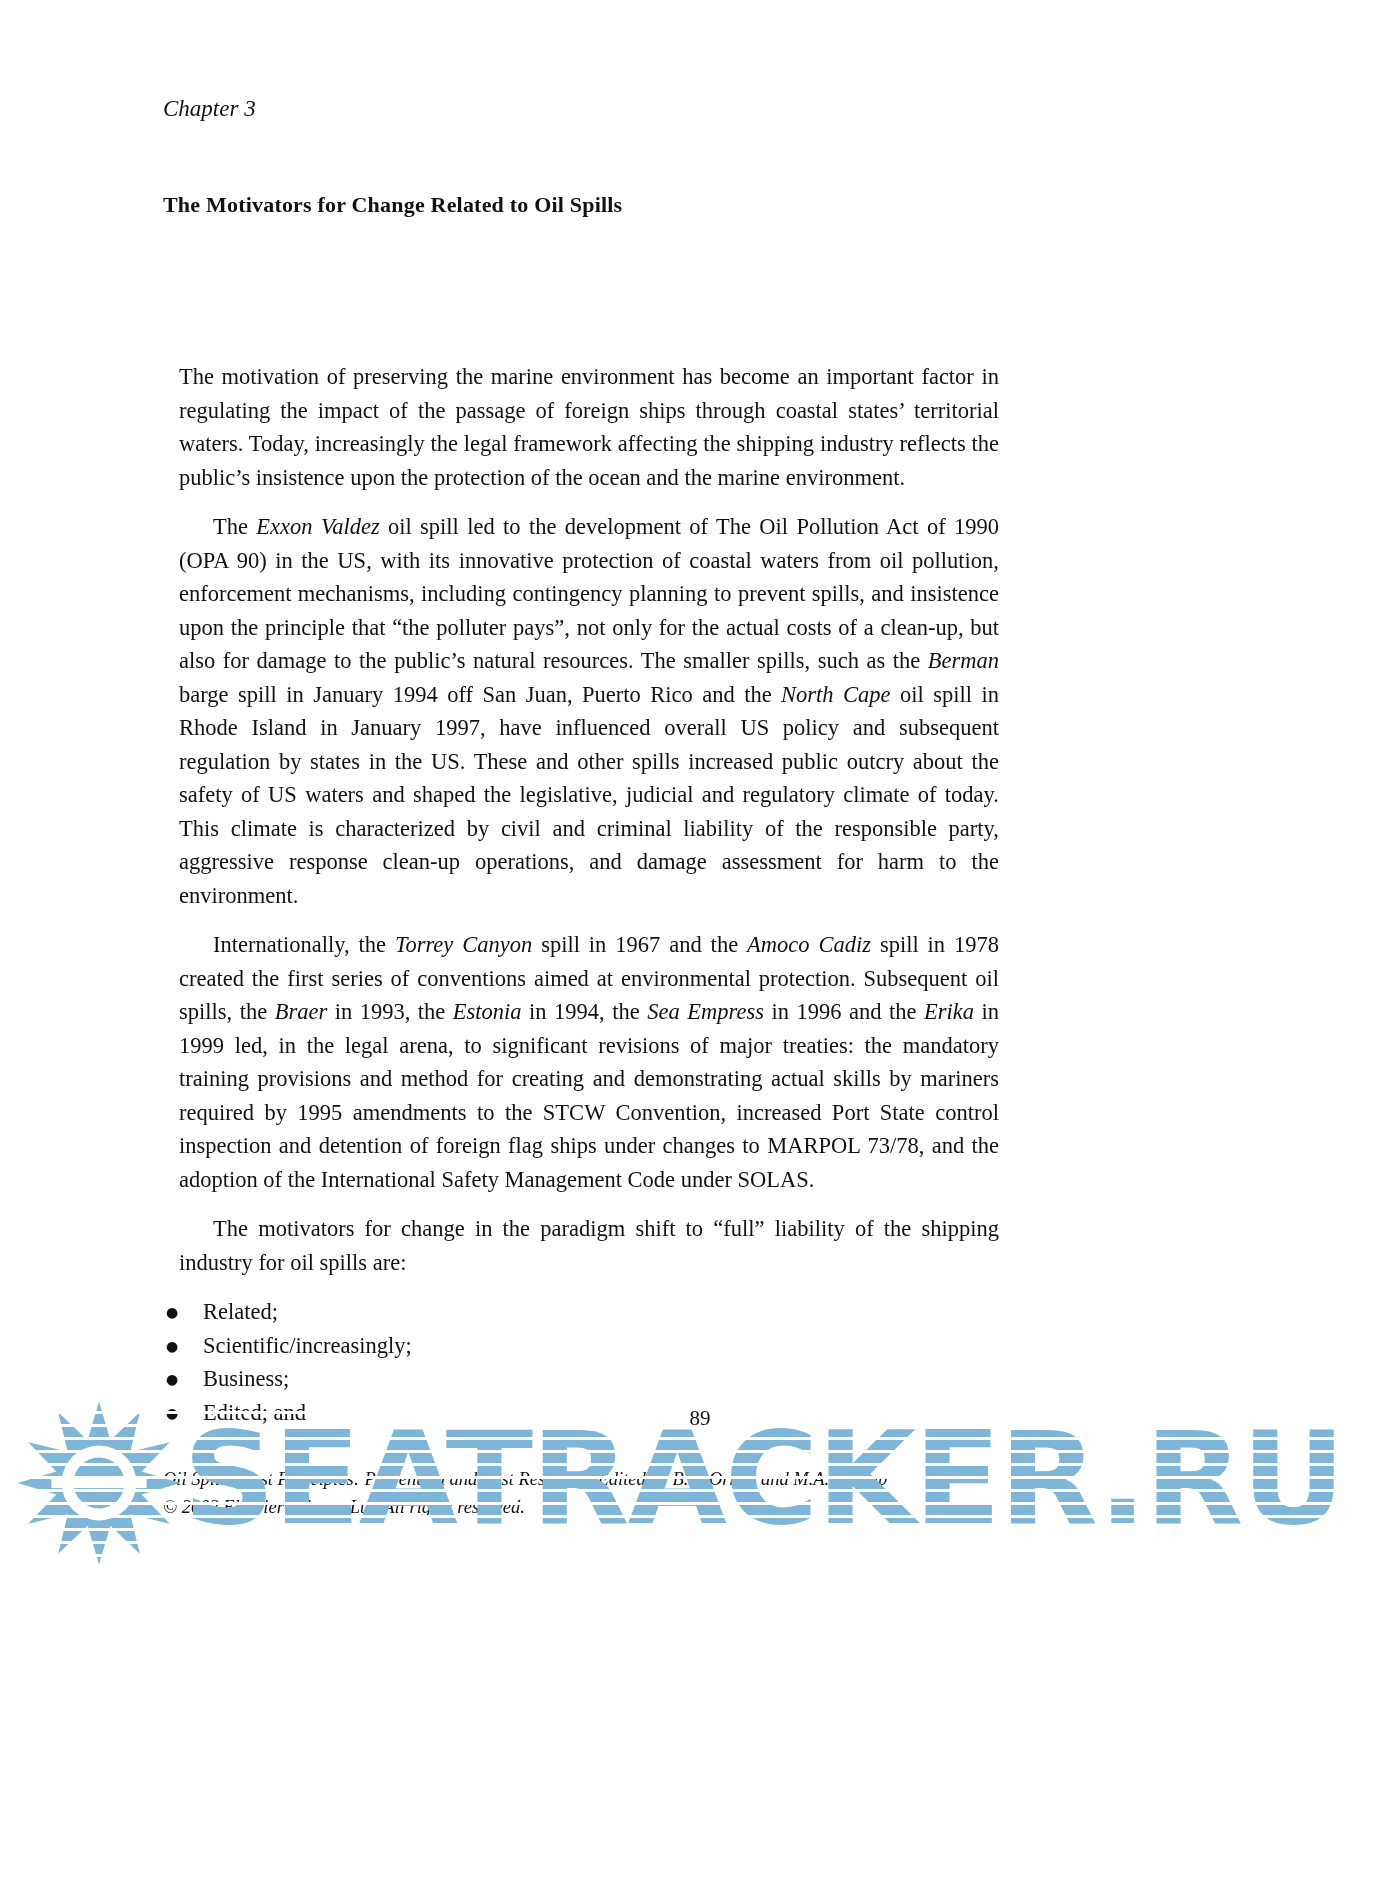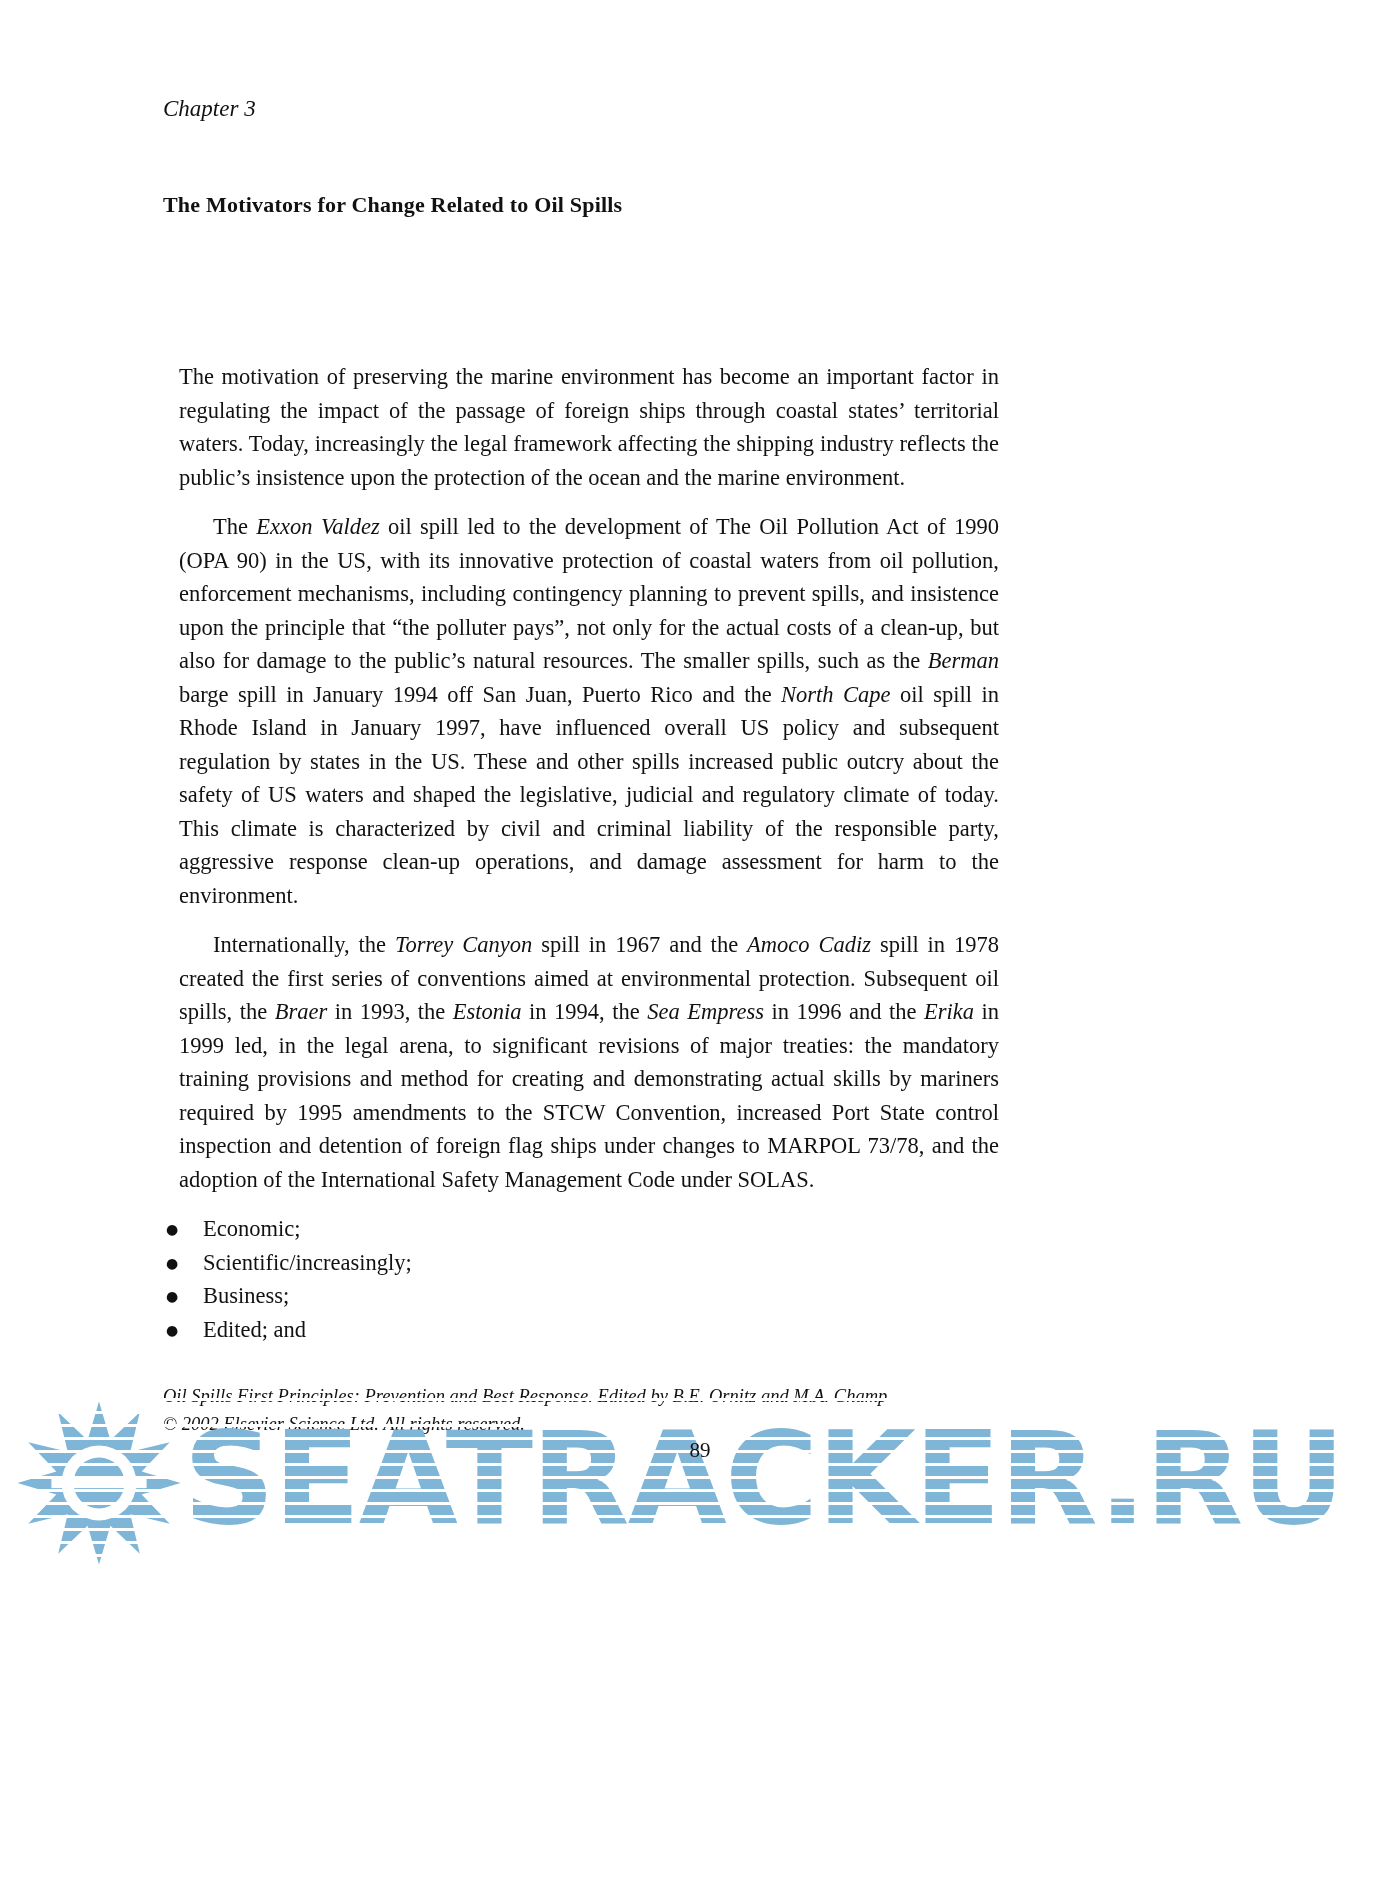--- a/index.html
+++ b/index.html
@@ -65,21 +65,21 @@
   .footnote {
     margin-top: 36px;
     font-style: italic;
     font-size: 18.5px;
     line-height: 28px;
   }
   .footnote p { margin: 0; }
 
   .page-number {
     position: absolute;
-    top: 1438px;
+    top: 1406px;
     left: 0;
     width: 1400px;
     text-align: center;
     font-size: 21px;
     z-index: 6;
   }
   .page-number span {
     display: inline-block;
     padding: 0 6px;
   }
@@ -132,24 +132,25 @@
 <body>
 
 <div class="page-content">
   <p class="chapter-label">Chapter 3</p>
   <h1 class="page-title">The Motivators for Change Related to Oil Spills</h1>
 
   <div class="body-text">
       <p class="para"><span>The motivation of preserving the marine environment has become an important factor in regulating the impact of the passage of foreign ships through coastal states’ territorial waters. Today, increasingly the legal framework affecting the shipping industry reflects the public’s insistence upon the protection of the ocean and the marine environment.</span></p>
       <p class="para indent"><span>The </span><em>Exxon Valdez</em><span> oil spill led to the development of The Oil Pollution Act of 1990 (OPA 90) in the US, with its innovative protection of coastal waters from oil pollution, enforcement mechanisms, including contingency planning to prevent spills, and insistence upon the principle that “the polluter pays”, not only for the actual costs of a clean-up, but also for damage to the public’s natural resources. The smaller spills, such as the </span><em>Berman</em><span> barge spill in January 1994 off San Juan, Puerto Rico and the </span><em>North Cape</em><span> oil spill in Rhode Island in January 1997, have influenced overall US policy and subsequent regulation by states in the US. These and other spills increased public outcry about the safety of US waters and shaped the legislative, judicial and regulatory climate of today. This climate is characterized by civil and criminal liability of the responsible party, aggressive response clean-up operations, and damage assessment for harm to the environment.</span></p>
       <p class="para indent"><span>Internationally, the </span><em>Torrey Canyon</em><span> spill in 1967 and the </span><em>Amoco Cadiz</em><span> spill in 1978 created the first series of conventions aimed at environmental protection. Subsequent oil spills, the </span><em>Braer</em><span> in 1993, the </span><em>Estonia</em><span> in 1994, the </span><em>Sea Empress</em><span> in 1996 and the </span><em>Erika</em><span> in 1999 led, in the legal arena, to significant revisions of major treaties: the mandatory training provisions and method for creating and demonstrating actual skills by mariners required by 1995 amendments to the STCW Convention, increased Port State control inspection and detention of foreign flag ships under changes to MARPOL 73/78, and the adoption of the International Safety Management Code under SOLAS.</span></p>
+      <p class="para indent"><span>The motivators for change in the paradigm shift to “full” liability of the shipping industry for oil spills are:</span></p>
     </div>
 
   <ul class="bullet-list body-text">
-      <li class="bullet-item"><span class="marker">●</span><span>Economic;</span></li>
+      <li class="bullet-item"><span class="marker">●</span><span>Related;</span></li>
       <li class="bullet-item"><span class="marker">●</span><span>Scientific/increasingly;</span></li>
       <li class="bullet-item"><span class="marker">●</span><span>Business;</span></li>
       <li class="bullet-item"><span class="marker">●</span><span>Edited; and</span></li>
     </ul>
 
   <div class="footnote">
     <p>Oil Spills First Principles: Prevention and Best Response. Edited by B.E. Ornitz and M.A. Champ</p>
     <p>© 2002 Elsevier Science Ltd. All rights reserved.</p>
   </div>
 </div>

